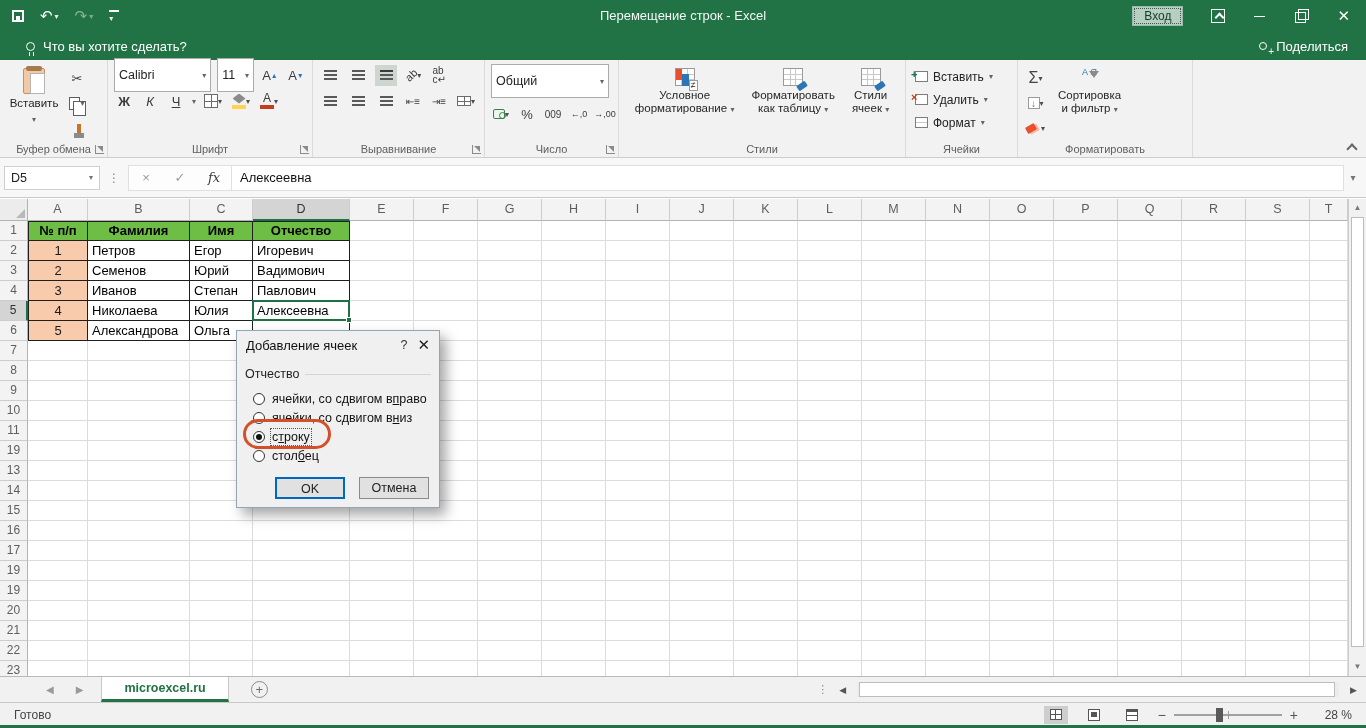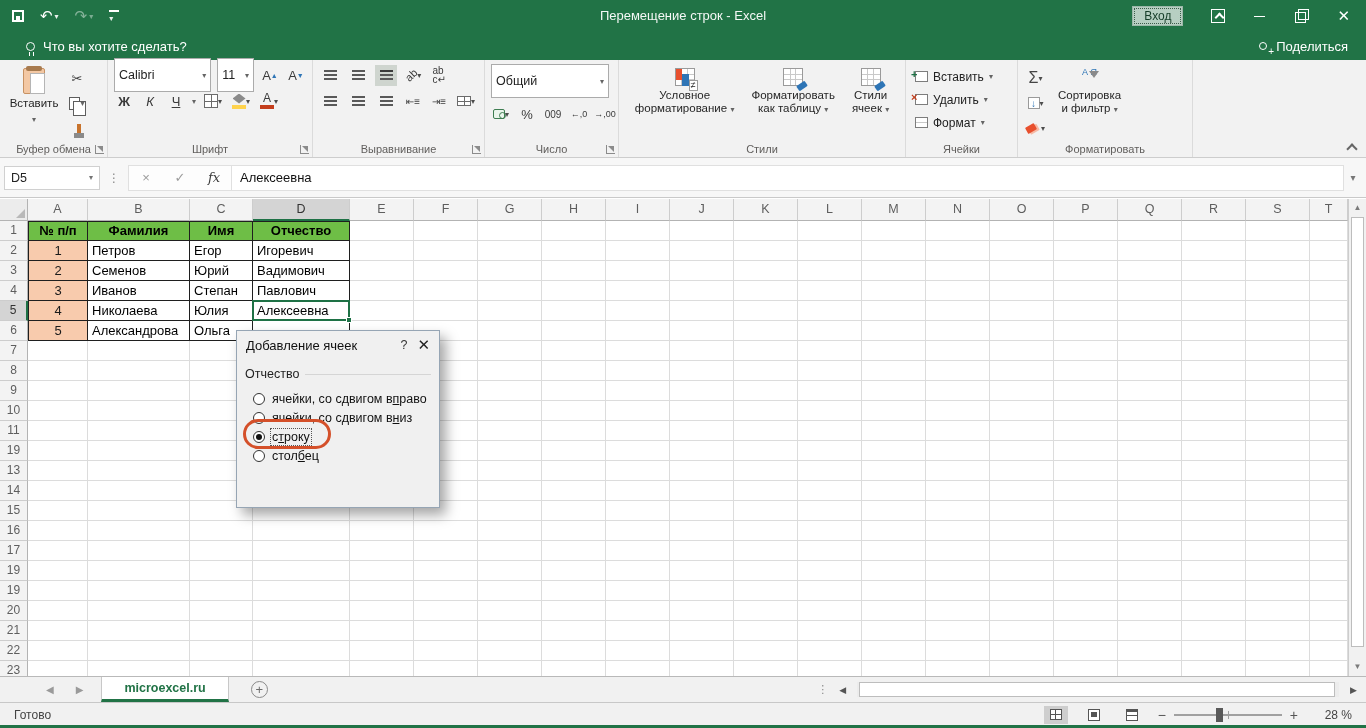--- a/index.html
+++ b/index.html
@@ -1015,20 +1015,24 @@
       </div>
       <div class="ropt">
         <span class="rb on"></span>
         <span class="rl focus">с<u>т</u>року</span>
       </div>
       <div class="ropt">
         <span class="rb"></span>
         <span class="rl">стол<u>б</u>ец</span>
       </div>
     </div>
+  <div class="dlg-btns">
+    <div class="dbtn ok">OK</div>
+    <div class="dbtn cancel">Отмена</div>
+  </div>
 <div class="annot"></div>
   </div>
 
 <div class="sheetbar">
   <div class="tabnav">
     <span>◀</span>
     <span>▶</span>
   </div>
   <div class="sheettab">
       <span>microexcel.ru</span>

